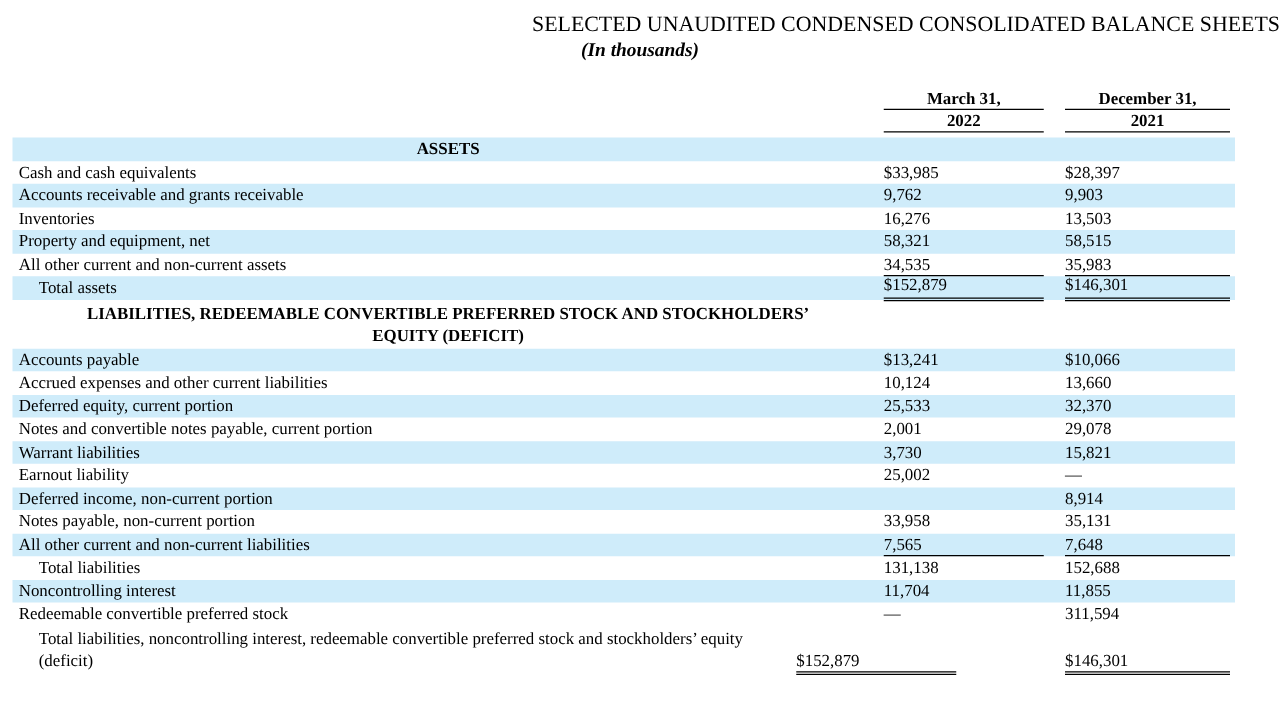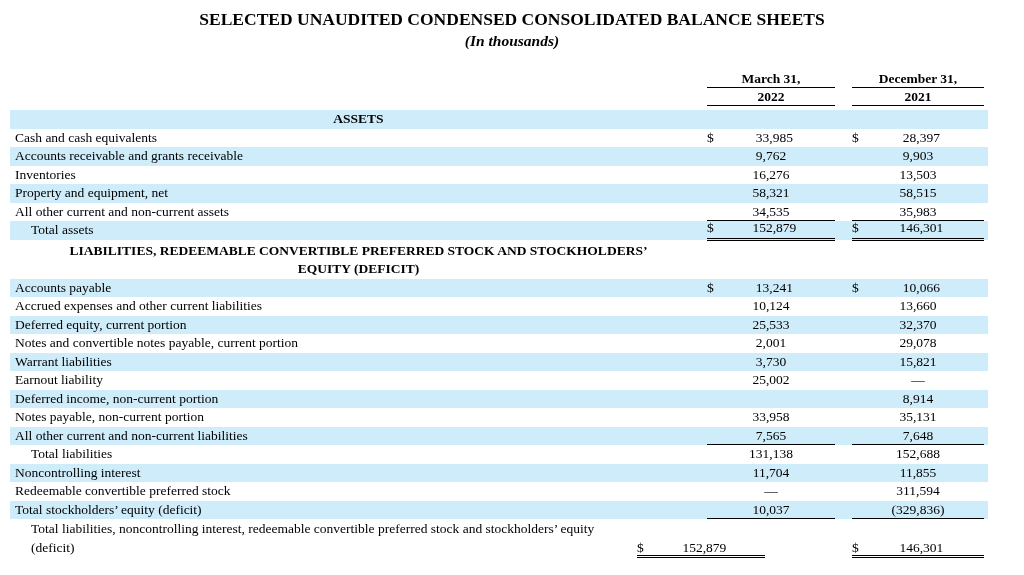--- a/index.html
+++ b/index.html
@@ -3,21 +3,21 @@
 <meta charset="utf-8">
 <style>
   * { box-sizing: border-box; margin: 0; padding: 0; }
   html, body { background: #ffffff; }
   .page {
     width: 1024px; height: 575px; position: relative; overflow: hidden;
     background: #ffffff; color: #000;
     font-family: "Liberation Serif", "DejaVu Serif", serif;
   }
   .title {
-    text-align: center; font-weight: 700; font-size: 17.5px;
+    text-align: right; font-weight: 400; font-size: 17.5px;
     padding-top: 9px; line-height: 21px;
   }
   .subtitle {
     text-align: center; font-weight: 700; font-style: italic;
     font-size: 15.5px; line-height: 19px; margin-top: 1px;
   }
   .table { position: absolute; left: 10px; top: 71px; width: 978px; }
   .thead { display: flex; padding-right: 4px; margin-bottom: 4px; align-items: flex-start; }
   .h-label { flex: 1; }
   .h-col { font-weight: 700; font-size: 13.5px; text-align: center; }
@@ -33,21 +33,21 @@
   .row.shaded { background: var(--stripe, #cfecfa); }
   .row .label { flex: 1; padding-left: 5px; }
   .row.ind .label { padding-left: 21px; }
   .row.sec { height: auto; min-height: 18.5px; }
   .row.sec .label { padding-left: 0; text-align: center; font-weight: 700; }
   .row.tall { height: auto; align-items: flex-end; padding-top: 1px; gap: 35px; }
   .val { display: flex; }
   .val.c1, .val.c2 { align-self: stretch; }
   .row.tall .val { align-self: flex-end; }
   .dollar { text-align: left; }
-  .num { flex: 1; text-align: center; }
+  .num { flex: 1; text-align: left; }
   .rule-single .val { border-bottom: 1.2px solid #000; line-height: 17px; }
   .rule-double .val { border-bottom: 3.5px double #000; line-height: 14.5px; margin-bottom: -1px; }
   .rule-double { margin-bottom: 2px; }
   .filler { width: 277px; }
 </style>
 </head>
 <body>
 
 <div class="page">
   <div class="title">SELECTED UNAUDITED CONDENSED CONSOLIDATED BALANCE SHEETS</div>
@@ -321,34 +321,20 @@
           <div class="val c1">
             <span class="dollar"></span>
             <span class="num">—</span>
           </div>
           <div class="gap"></div>
           <div class="val c2">
             <span class="dollar"></span>
             <span class="num">311,594</span>
           </div>
         </div>
-        <div class="row shaded rule-single">
-          <div class="label">
-            <div>Total stockholders’ equity (deficit)</div>
-          </div>
-          <div class="val c1">
-            <span class="dollar"></span>
-            <span class="num">10,037</span>
-          </div>
-          <div class="gap"></div>
-          <div class="val c2">
-            <span class="dollar"></span>
-            <span class="num">(329,836)</span>
-          </div>
-        </div>
         <div class="row ind tall rule-double">
           <div class="label">
             <div>Total liabilities, noncontrolling interest, redeemable convertible preferred stock and stockholders’ equity</div>
             <div>(deficit)</div>
           </div>
           <div class="val c1">
             <span class="dollar">$</span>
             <span class="num">152,879</span>
           </div>
           <div class="gap"></div>

